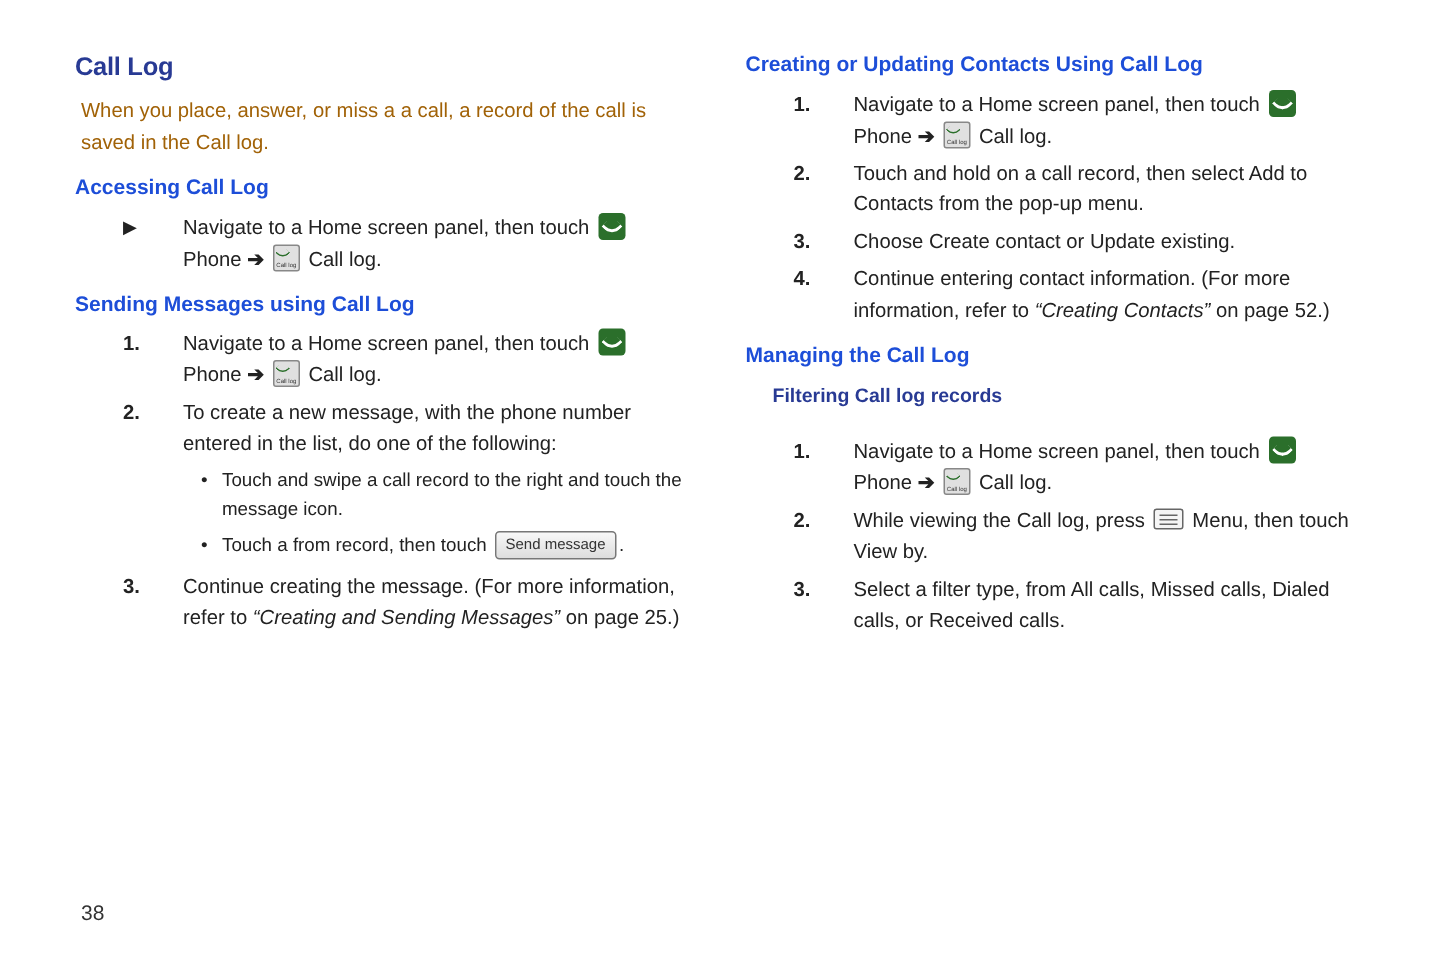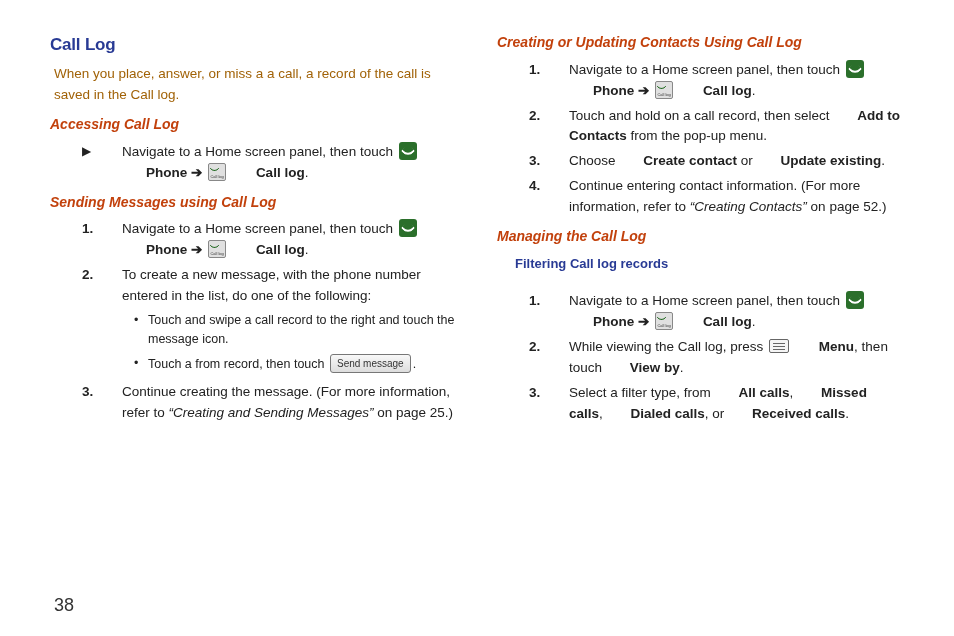--- a/index.html
+++ b/index.html
@@ -1,44 +1,44 @@
 <!DOCTYPE html>
 <html><head>
 <meta charset="utf-8">
 <style>
   * { box-sizing: border-box; margin: 0; padding: 0; }
   html, body { width: 954px; height: 636px; background: #fff; font-family: Arial, Helvetica, sans-serif; color: #222; }
   .page { display: flex; padding: 32px 50px 10px 50px; gap: 40px; }
   .col { flex: 1; font-size: 13.5px; line-height: 1.55; }
   .h1 { color: #283a94; font-weight: bold; font-size: 17px; margin-bottom: 6px; letter-spacing: -0.2px; }
-  .h2 { color: #c2410c; font-style: italic; font-weight: bold; font-size: 14px; margin: 8px 0 6px 0; }
+  .h2 { color: #1d4ed8; font-weight: bold; font-size: 14px; margin: 8px 0 6px 0; }
   .h3 { color: #283a94; font-weight: bold; font-size: 13px; margin: 6px 0 17px 18px; }
   .body-p { font-size: 13.5px; margin: 0 0 6px 4px; color: #a16207; }
   .ol { list-style: none; margin: 0 0 6px 0; }
   .ol > li { display: flex; margin: 4px 0; }
   .ol-num { font-weight: bold; width: 30px; flex: 0 0 30px; text-align: left; padding-left: 32px; box-sizing: content-box; }
   .ol > li .ol-content { flex: 1; padding-left: 10px; }
   .arrow-li { display: flex; margin: 4px 0; }
   .arrow-marker { width: 30px; flex: 0 0 30px; padding-left: 32px; box-sizing: content-box; font-size: 12px; }
   .arrow-li .ol-content { flex: 1; padding-left: 10px; }
   .bullets { list-style: none; margin: 4px 0 4px 12px; font-size: 12.5px; }
   .bullets li { display: flex; margin: 4px 0; }
   .bullets li::before { content: "•"; width: 14px; flex: 0 0 14px; }
-  .bold { font-weight: bold; margin-left: 24px; }
+  .bold { font-weight: normal; }
   .italic { font-style: italic; }
   .icon-phone { display: inline-block; width: 18px; height: 18px; background: #2b6f2b; border-radius: 3px; position: relative; vertical-align: -4px; margin: 0 2px; }
   .icon-phone::after { content: ""; position: absolute; width: 8px; height: 8px; border: 2px solid #fff; border-top: none; border-right: none; border-radius: 0 0 0 8px; transform: rotate(-45deg); left: 4px; top: 4px; }
   .icon-calllog { display: inline-block; width: 18px; height: 18px; background: #e0e0e0; border: 1px solid #888; border-radius: 2px; position: relative; vertical-align: -4px; margin: 0 2px; }
   .icon-calllog::before { content: ""; position: absolute; width: 6px; height: 6px; border: 1.5px solid #2b6f2b; border-top: none; border-right: none; border-radius: 0 0 0 6px; transform: rotate(-45deg); left: 2px; top: 1px; }
   .icon-calllog::after { content: "Call log"; position: absolute; font-size: 4px; bottom: 1px; left: 1px; right: 1px; text-align: center; color: #333; line-height: 4px; }
   .icon-menu { display: inline-block; width: 20px; height: 14px; border: 1px solid #666; border-radius: 2px; position: relative; vertical-align: -2px; margin: 0 2px; background: #f5f5f5; }
   .icon-menu::before { content: ""; position: absolute; left: 3px; right: 3px; top: 3px; height: 1px; background: #666; box-shadow: 0 3px 0 #666, 0 6px 0 #666; }
   .btn-sendmsg { display: inline-block; border: 1px solid #777; border-radius: 3px; background: linear-gradient(#f8f8f8,#ddd); padding: 1px 6px; font-size: 10px; vertical-align: 1px; margin: 0 2px; color: #333; }
   .thin-arrow { font-weight: bold; }
-  .pagenum { position: absolute; left: 54px; bottom: 20px; font-size: 18px; color: #333; }
+  .pagenum { position: absolute; left: 54px; bottom: 20px; font-size: 14px; color: #333; }
   .page-wrap { position: relative; width: 954px; height: 636px; }
 </style>
 </head>
 <body>
 
 <div class="page-wrap">
 <div class="page">
 
   <div class="col">
     <div class="h1">Call Log</div>

